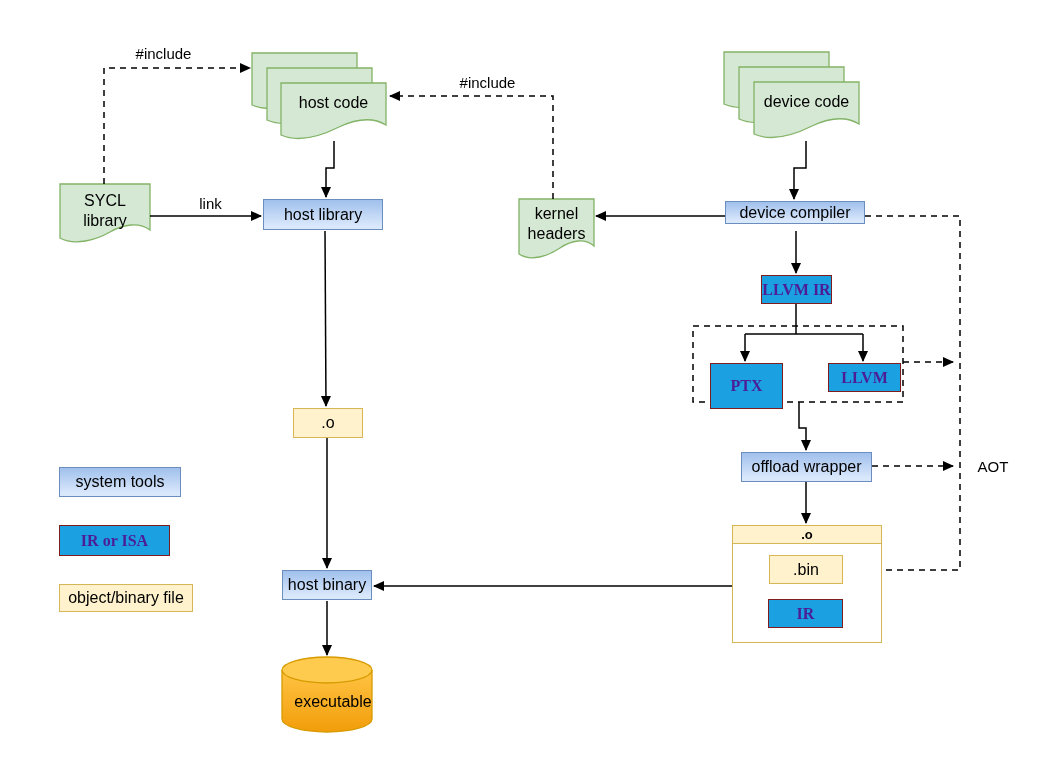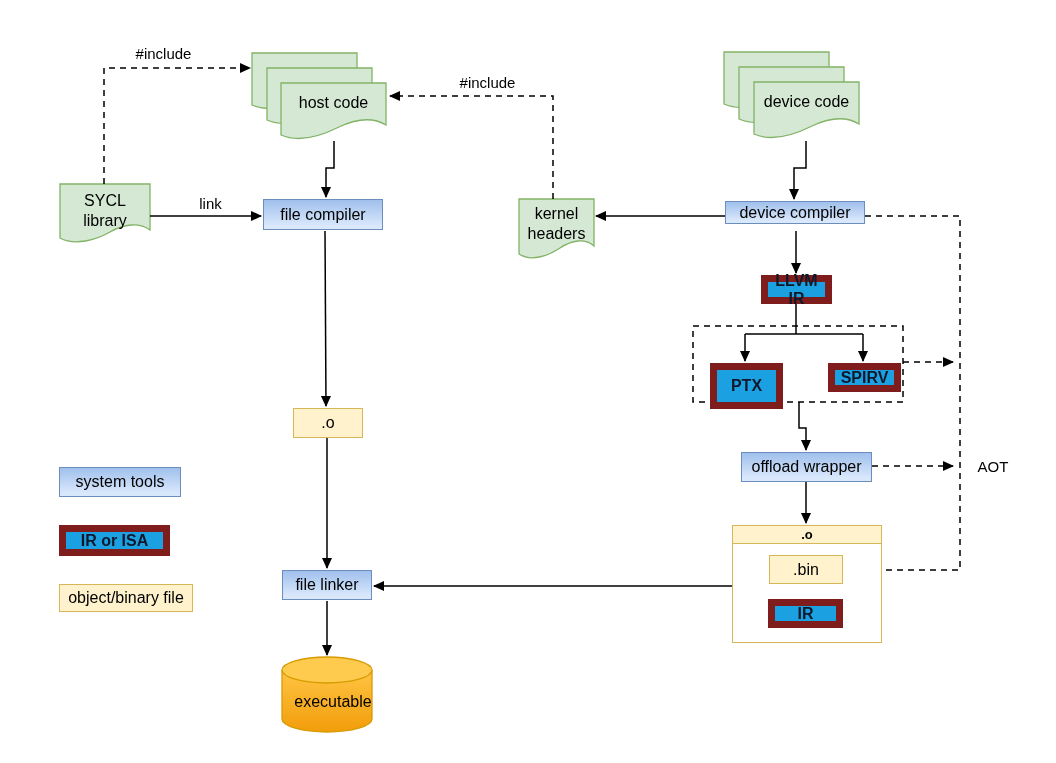--- a/index.html
+++ b/index.html
@@ -3,21 +3,21 @@
 <meta charset="utf-8">
 <style>
   html,body{margin:0;padding:0;background:#fff;}
   #stage{position:relative;width:1056px;height:763px;background:#ffffff;
          font-family:"Liberation Sans",sans-serif;overflow:hidden;}
   .abs{position:absolute;box-sizing:border-box;}
   .lbl{display:flex;align-items:center;justify-content:center;
        font-size:16px;color:#000;text-align:center;}
   .sysbox{background:linear-gradient(180deg,#a0c0ec 0%,#dae8fc 90%);
           border:1px solid #6c8ebf;}
-  .irbox{background:#1ba1e2;border:7px solid #7f1d1d;color:#0f172a;font-weight:bold;}
+  .irbox{background:#1ba1e2;border:1px solid #7f1d1d;color:#4c1d95;font-weight:bold;font-family:Liberation Serif, serif;}
   .objbox{background:#fff2cc;border:1px solid #d6b656;}
   .two-line{flex-direction:column;line-height:20px;}
   .edge-label{font-size:15px;color:#000;display:flex;align-items:center;justify-content:center;}
   .container-box{border:1px solid #d6b656;background:#ffffff;}
   .container-header{height:17px;background:#fff2cc;border-bottom:1px solid #d6b656;
                     display:flex;align-items:center;justify-content:center;
                     font-size:13px;font-weight:bold;color:#000;}
   svg{position:absolute;left:0;top:0;}
 </style>
 </head>
@@ -78,43 +78,43 @@
       <path d="M903,362 H953" marker-end="url(#arr)"></path>
       <path d="M872,466 H953" marker-end="url(#arr)"></path>
     </g>
 
     <g stroke="#d79b00" stroke-width="1.3">
       <path d="M282,670 L282,719 A45,13 0 0 0 372,719 L372,670" fill="url(#cylGrad)"></path>
       <ellipse cx="327" cy="670" rx="45" ry="13" fill="#ffcb4f"></ellipse>
     </g>
   </svg>
 
-  <div class="abs lbl sysbox" style="left:263px;top:199px;width:120px;height:31px">file compiler</div>
+  <div class="abs lbl sysbox" style="left:263px;top:199px;width:120px;height:31px">host library</div>
 
   <div class="abs lbl sysbox" style="left:725px;top:201px;width:140px;height:23px">device compiler</div>
 
   <div class="abs lbl irbox" style="left:761px;top:275px;width:71px;height:29px">LLVM IR</div>
 
   <div class="abs lbl irbox" style="left:710px;top:363px;width:73px;height:46px">PTX</div>
 
-  <div class="abs lbl irbox" style="left:828px;top:363px;width:73px;height:29px">SPIRV</div>
+  <div class="abs lbl irbox" style="left:828px;top:363px;width:73px;height:29px">LLVM</div>
 
   <div class="abs lbl sysbox" style="left:741px;top:452px;width:131px;height:30px">offload wrapper</div>
 
   <div class="abs container-box" style="left:732px;top:525px;width:150px;height:118px">
     <div class="container-header">.o</div>
   </div>
 
   <div class="abs lbl objbox" style="left:769px;top:555px;width:74px;height:29px">.bin</div>
 
   <div class="abs lbl irbox" style="left:768px;top:599px;width:75px;height:29px">IR</div>
 
   <div class="abs lbl objbox" style="left:293px;top:408px;width:70px;height:30px">.o</div>
 
-  <div class="abs lbl sysbox" style="left:282px;top:570px;width:90px;height:30px">file linker</div>
+  <div class="abs lbl sysbox" style="left:282px;top:570px;width:90px;height:30px">host binary</div>
 
   <div class="abs lbl" style="left:281px;top:83px;width:105px;height:40px">host code</div>
 
   <div class="abs lbl" style="left:754px;top:82px;width:105px;height:40px">device code</div>
 
   <div class="abs lbl two-line" style="left:60px;top:190px;width:90px;height:42px">
     <span>SYCL</span>
     <span>library</span>
   </div>
 

